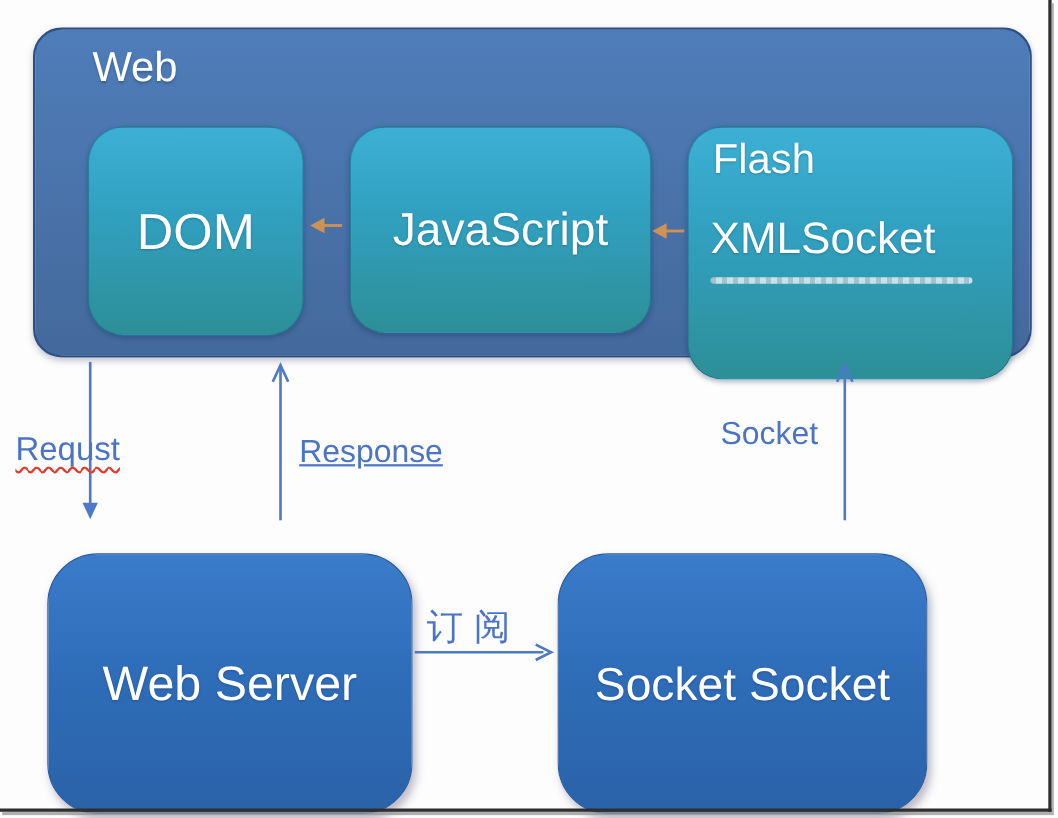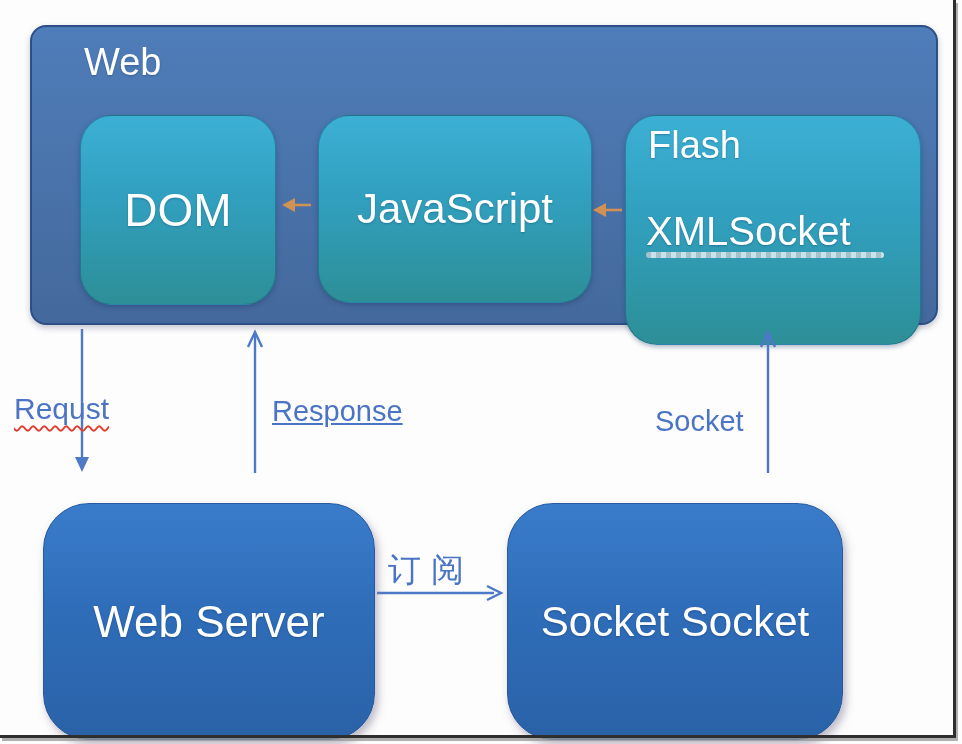--- a/index.html
+++ b/index.html
@@ -22,21 +22,21 @@
     pointer-events: none;
   }
 
   
   .web-container {
     position: absolute;
     left: 30px; top: 25px;
     width: 908px; height: 300px;
     box-sizing: border-box;
     border: 2px solid #2d4f85;
-    border-radius: 16px;
+    border-radius: 26px;
     background: linear-gradient(180deg, var(--container-top) 0%, var(--container-bottom) 100%);
     box-shadow: 0 3px 6px rgba(90,100,130,0.35);
   }
   .web-title {
     position: absolute;
     left: 52px; top: 14px;
     font-size: 38px;
     color: #ffffff;
     text-shadow: 0 1px 2px rgba(0,40,80,0.3);
   }
@@ -59,21 +59,21 @@
     position: absolute;
     left: 0; right: 0; top: 0; bottom: 0;
     display: flex;
     align-items: center;
     justify-content: center;
   }
   .node-dom .center-label        { font-size: 46px; }
   .node-javascript .center-label { font-size: 42px; }
 
   .flash-title    { position: absolute; left: 22px; top: 8px;  font-size: 38px; }
-  .flash-subtitle { position: absolute; left: 20px; top: 93px; font-size: 40px; }
+  .flash-subtitle { position: absolute; left: 20px; top: 79px; font-size: 40px; }
   .flash-squiggle {
     position: absolute;
     left: 20px; top: 136px;
     width: 238px; height: 6px;
     border-radius: 3px;
     background: repeating-linear-gradient(90deg,
       rgba(195,203,212,0.95) 0px, rgba(195,203,212,0.95) 5px,
       rgba(255,255,255,0.85) 5px, rgba(255,255,255,0.85) 10px);
     opacity: 0.85;
   }
@@ -105,21 +105,21 @@
     color: var(--label-blue);
     white-space: nowrap;
   }
   .label-request   { left: 14px;  top: 392px; font-size: 30px;
                      text-decoration-line: underline;
                      text-decoration-style: wavy;
                      text-decoration-color: var(--misspell-red);
                      text-decoration-thickness: 2px;
                      text-underline-offset: 6px; }
   .label-response  { left: 272px; top: 395px; font-size: 29px; text-decoration: underline; }
-  .label-socket    { left: 655px; top: 405px; font-size: 29px; }
+  .label-socket    { left: 655px; top: 379px; font-size: 29px; }
   .label-subscribe { left: 388px; top: 548px; font-size: 33px; letter-spacing: 10px; }
 </style>
 </head>
 <body>
 
 <div class="page">
 
   <div class="web-container">
     <div class="web-title">Web</div>
 

